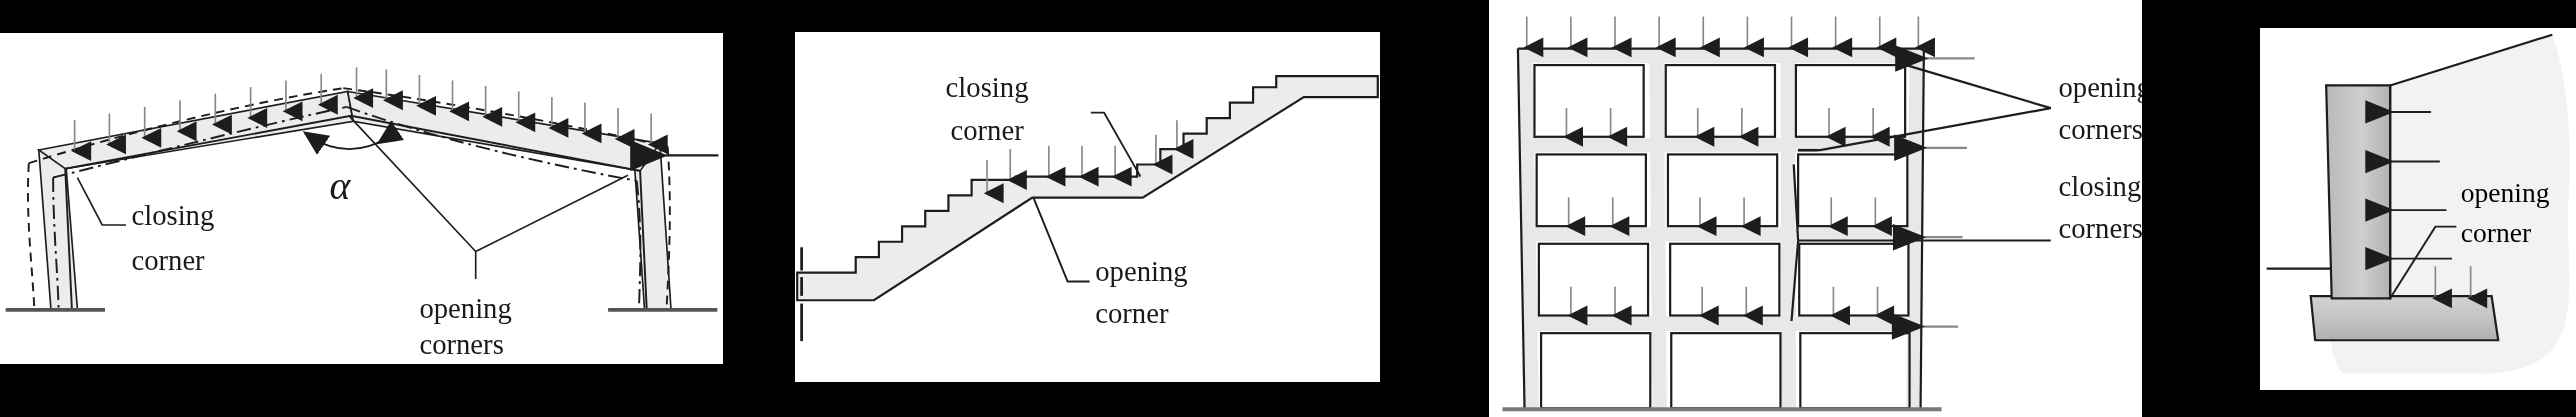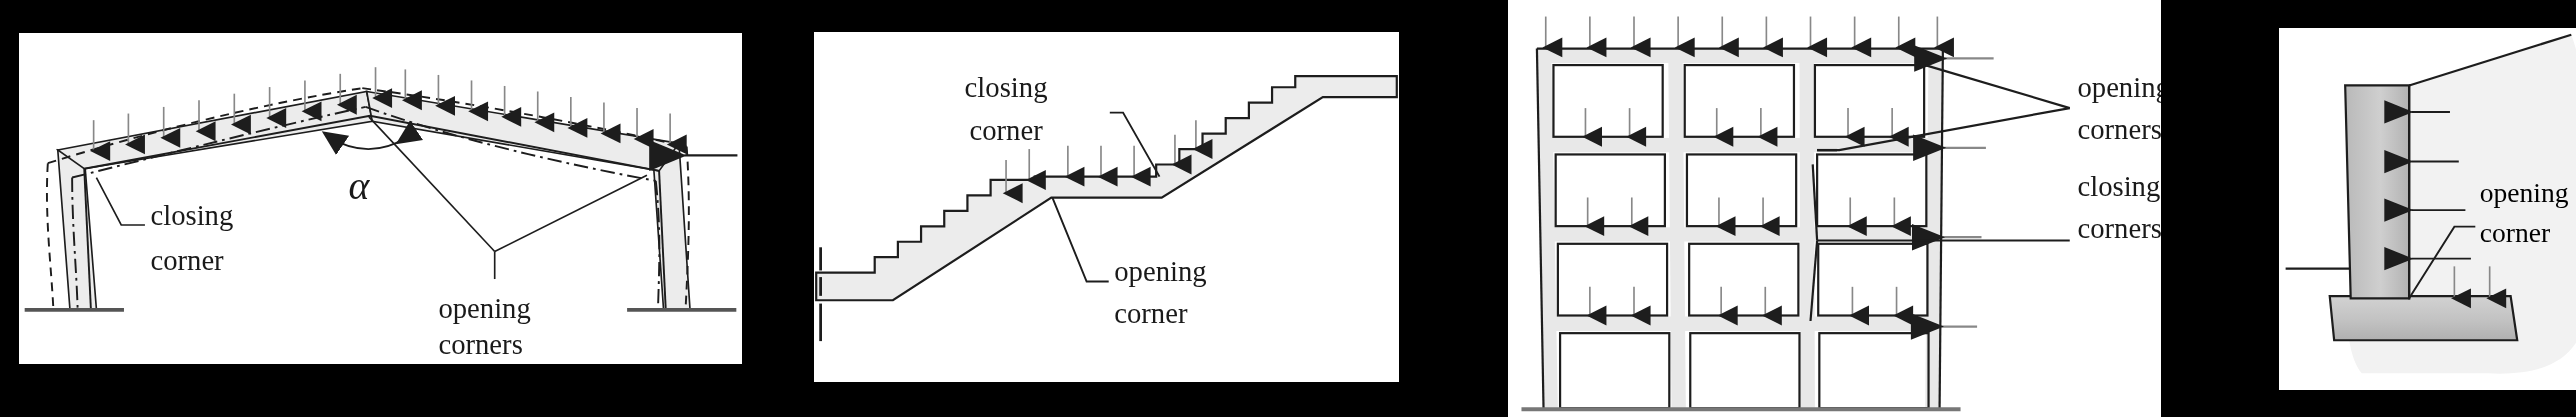--- a/index.html
+++ b/index.html
@@ -7,21 +7,21 @@
   body{
     width:2576px;height:417px;
     font-family:"Liberation Serif","DejaVu Serif",serif;
     overflow:hidden;
     position:relative;
   }
   #figure-strip{
     position:absolute;left:0;top:0;width:2576px;height:417px;
     background:#000;
   }
-  .panel{position:absolute;background:#ffffff;overflow:hidden;margin-left:19px;}
+  .panel{position:absolute;background:#ffffff;overflow:hidden;}
   .panel svg{display:block;}
   .lbl{
     font-family:"Liberation Serif","DejaVu Serif",serif;
     fill:#1a1a1a;
     font-size:52px;
   }
   .lbl-sm{font-size:50px;}
   .alpha{
     font-family:"Liberation Serif","DejaVu Serif",serif;
     font-style:italic;

